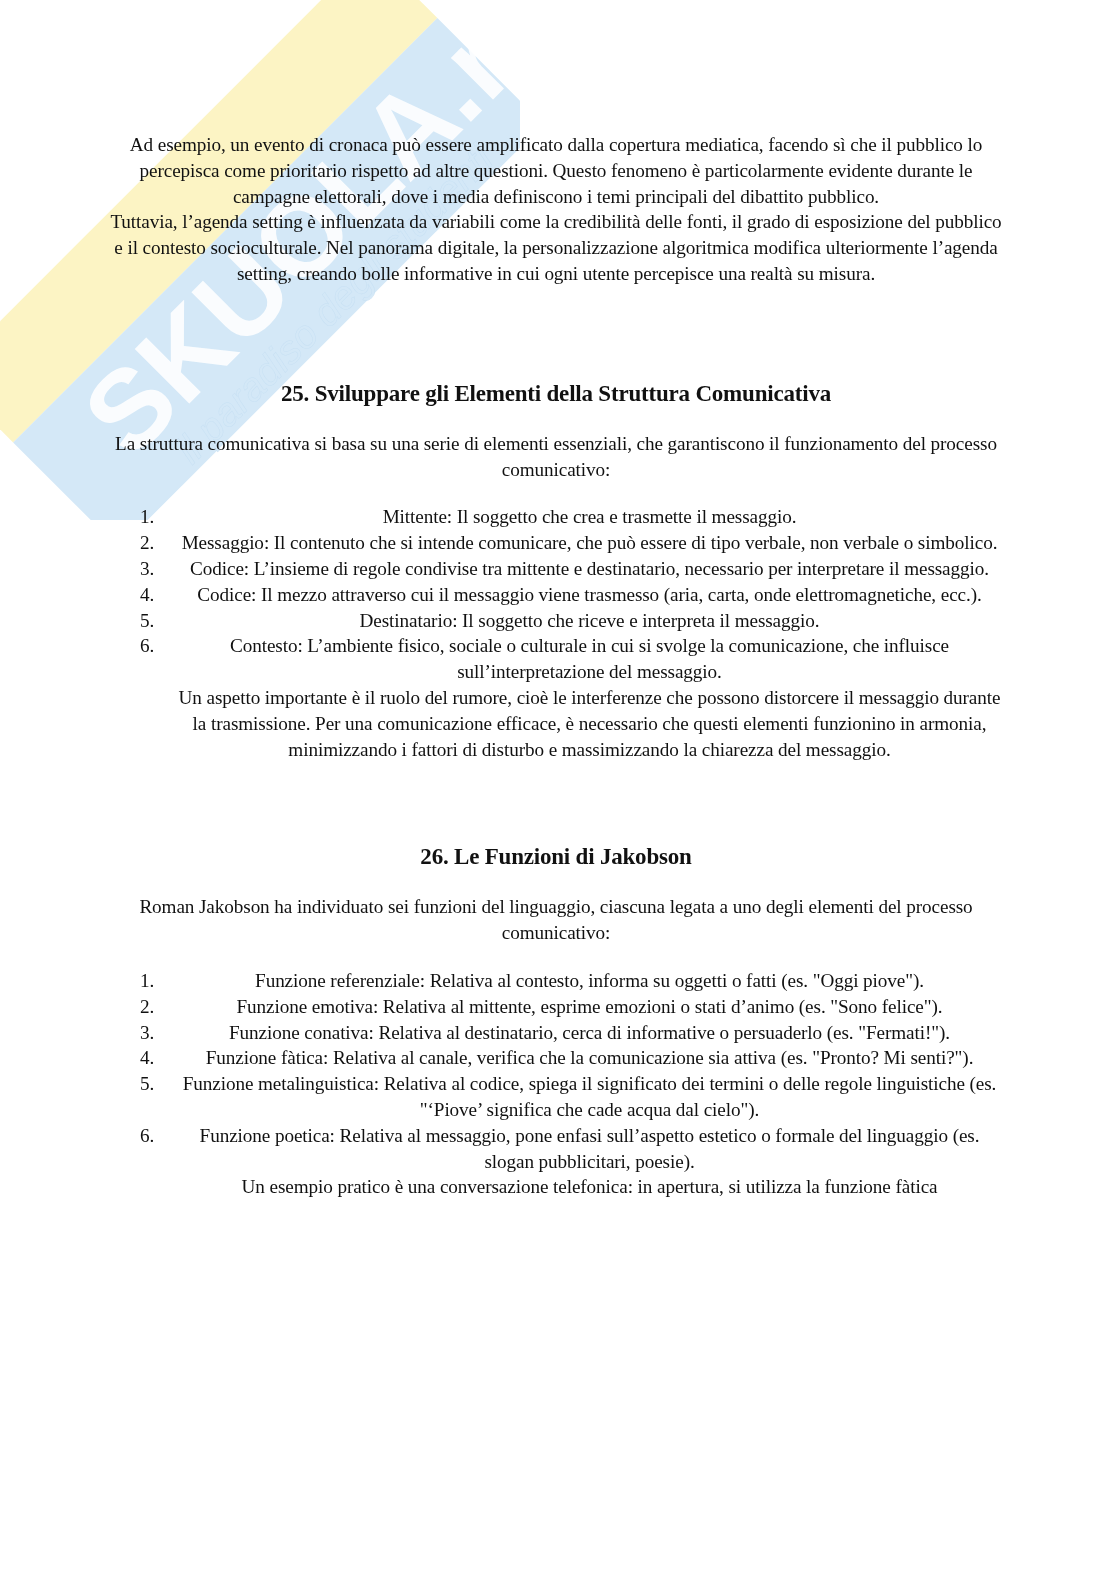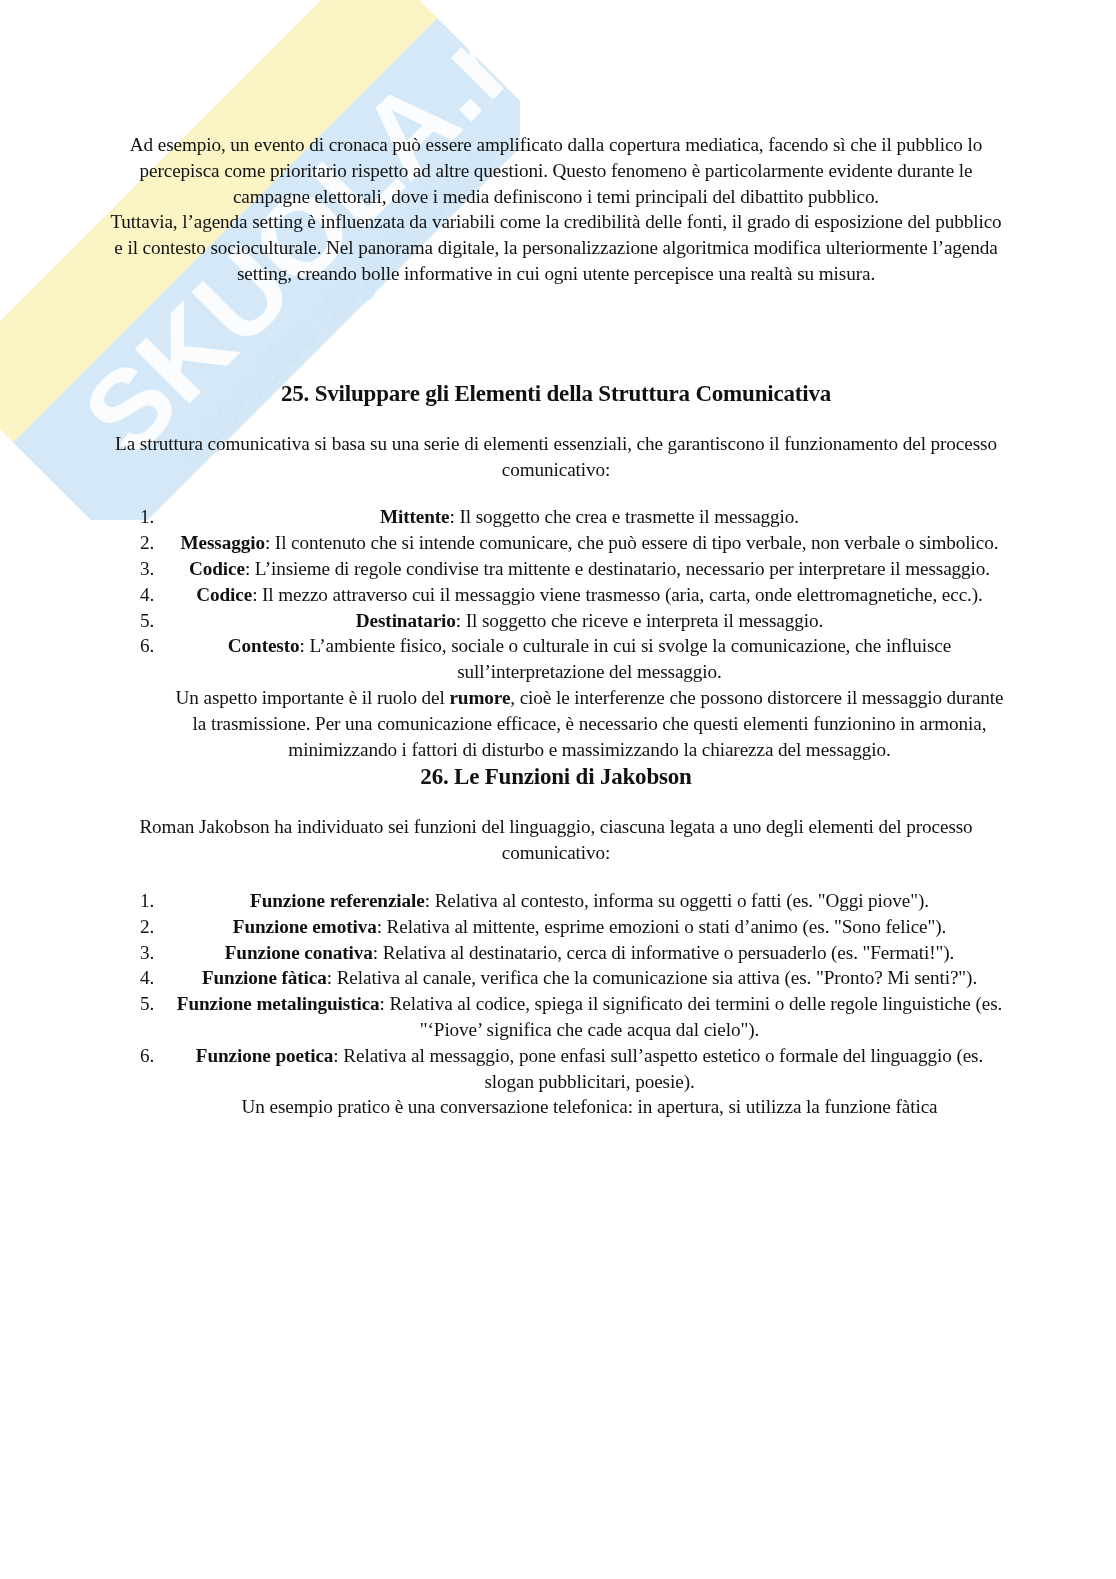--- a/index.html
+++ b/index.html
@@ -40,40 +40,40 @@
     }
     h2 {
       font-size: 23px;
       font-weight: bold;
       margin: 0;
       line-height: 30px;
       letter-spacing: -0.2px;
     }
     .intro-block { }
     .section-25 { margin-top: 92px; }
-    .section-26 { }
+    .section-26 { margin-top: 80px; }
     .section-lead { margin-top: 22px; }
     ol {
       margin: 22px 0 0 0;
       padding: 0;
       list-style: none;
     }
     ol li {
       position: relative;
       padding-left: 67px;
     }
     ol li .num {
       position: absolute;
       left: 34px;
       top: 0;
     }
     .trailing {
       padding-left: 67px;
     }
-    b { font-weight: bold; }
+    b { font-weight: normal; }
   </style>
 </head>
 <body>
 
 <svg class="watermark" viewBox="0 0 520 520" xmlns="http://www.w3.org/2000/svg">
   <g transform="translate(250,255) rotate(-45)">
 
     <rect x="-300" y="-130" width="600" height="95" fill="#fcf4c4"></rect>
 
     <rect x="-300" y="-35" width="600" height="150" fill="#d4e8f7"></rect>

